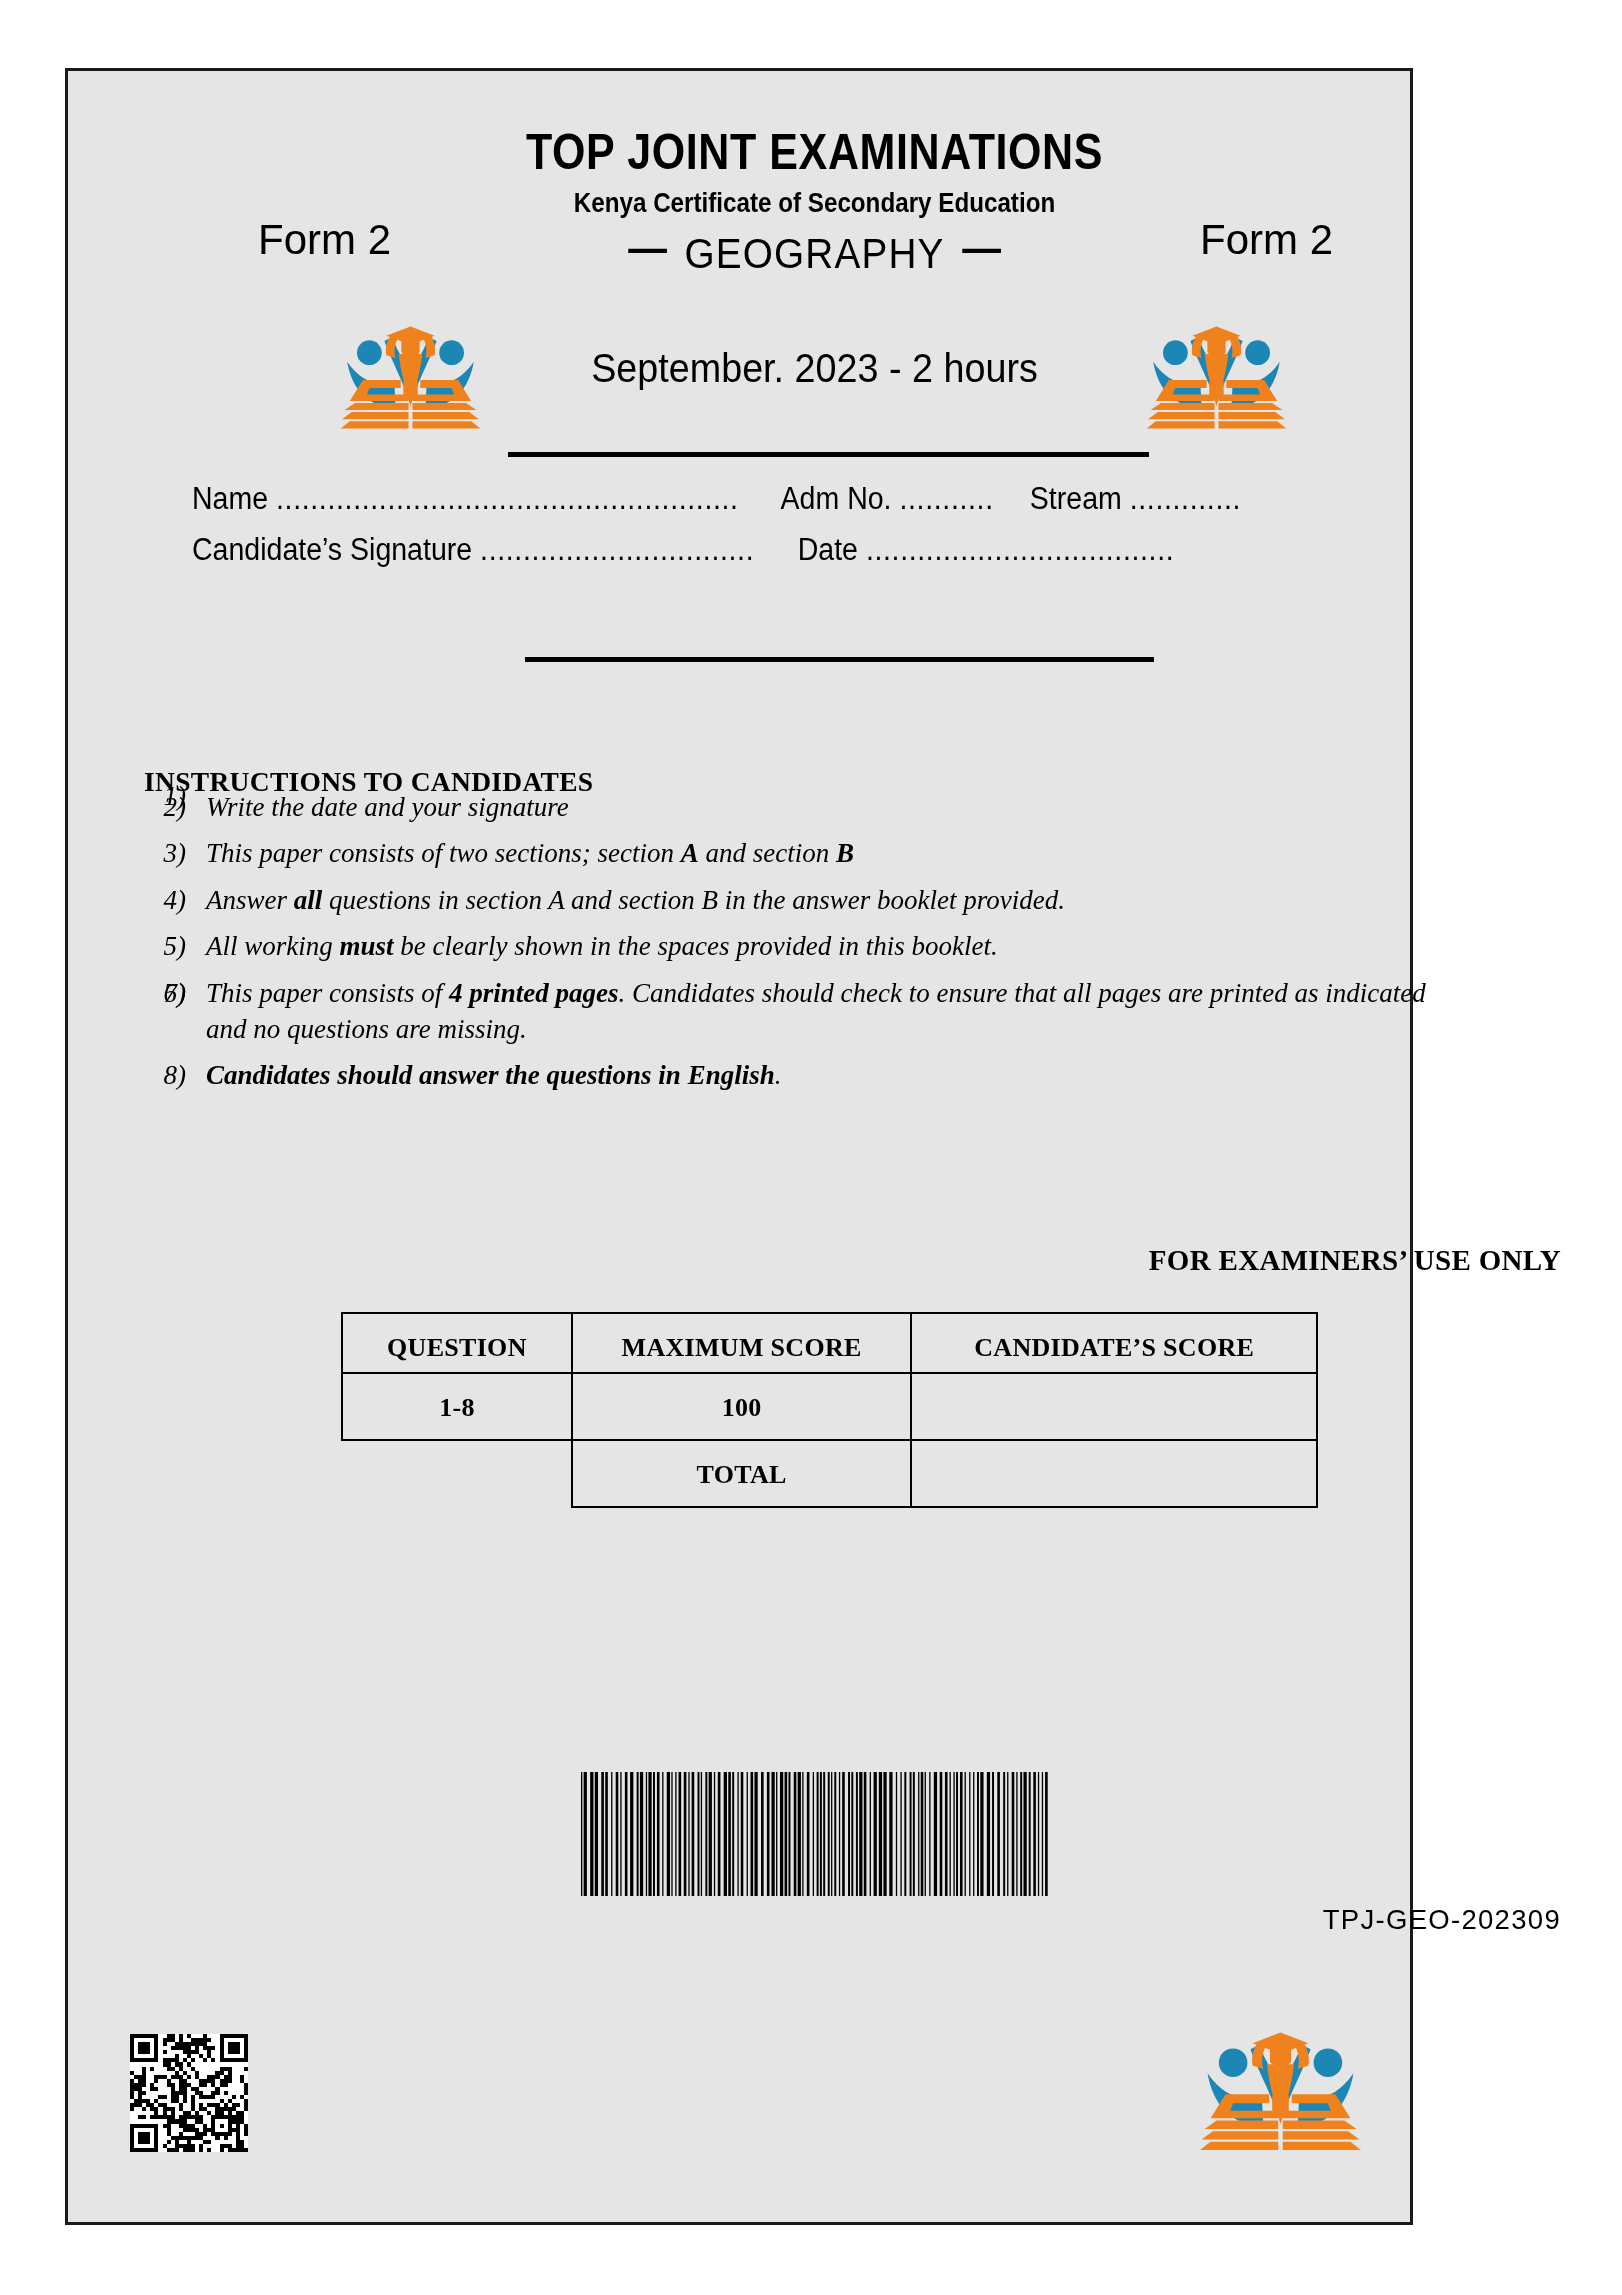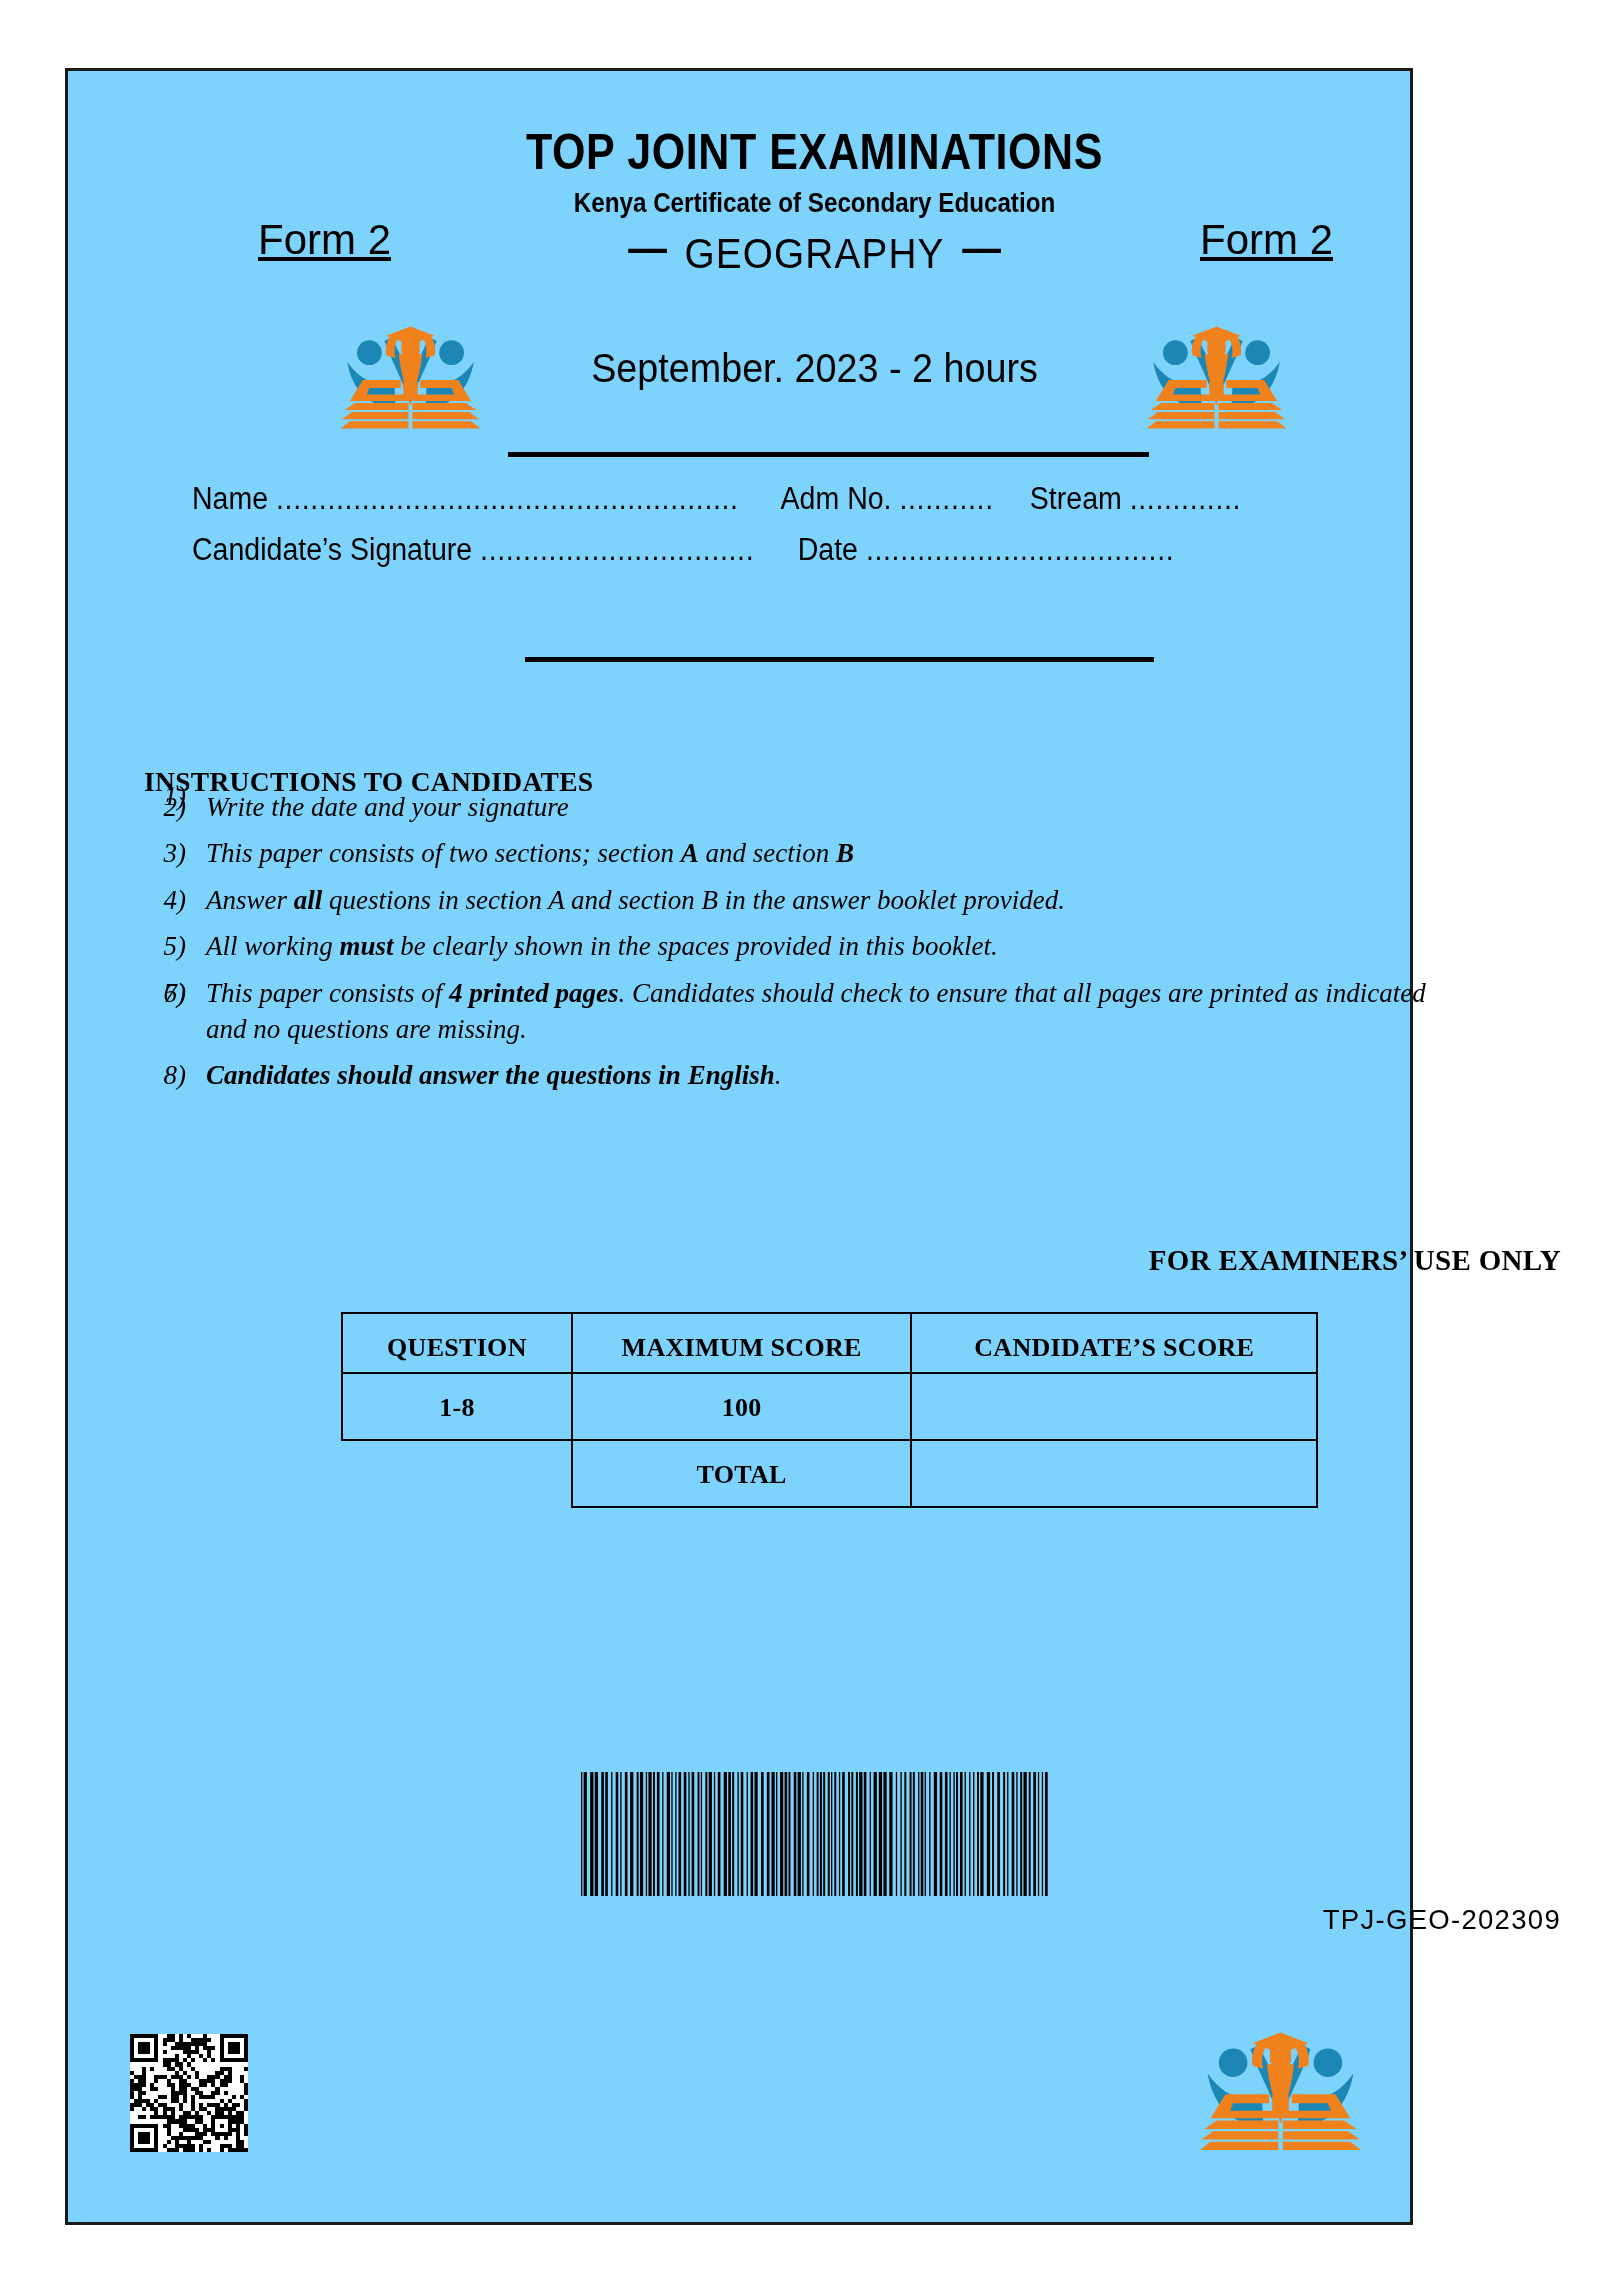--- a/index.html
+++ b/index.html
@@ -18,21 +18,21 @@
   }
 
   
   #page-frame {
     position: absolute;
     left: 65px;
     top: 68px;
     width: 1348px;
     height: 2157px;
     border: 3.3px solid #1a1a1a;
-    background: #7dd3fc;
+    background: #e5e5e5;
   }
 
   
   #header {
     position: absolute;
     left: 0;
     top: 0;
     width: 1493px;
   }
 
@@ -63,21 +63,20 @@
     white-space: nowrap;
   }
 
   .form-label {
     position: absolute;
     top: 145px;
     font-family: "Liberation Sans", sans-serif;
     font-weight: normal;
     font-size: 42px;
     white-space: nowrap;
-    text-decoration: underline;
   }
   #form-left  { left: 190px; }
   #form-right { left: 1132px; }
 
   .subject-line {
     position: absolute;
     left: 0;
     top: 158px;
     width: 1493px;
     text-align: center;

